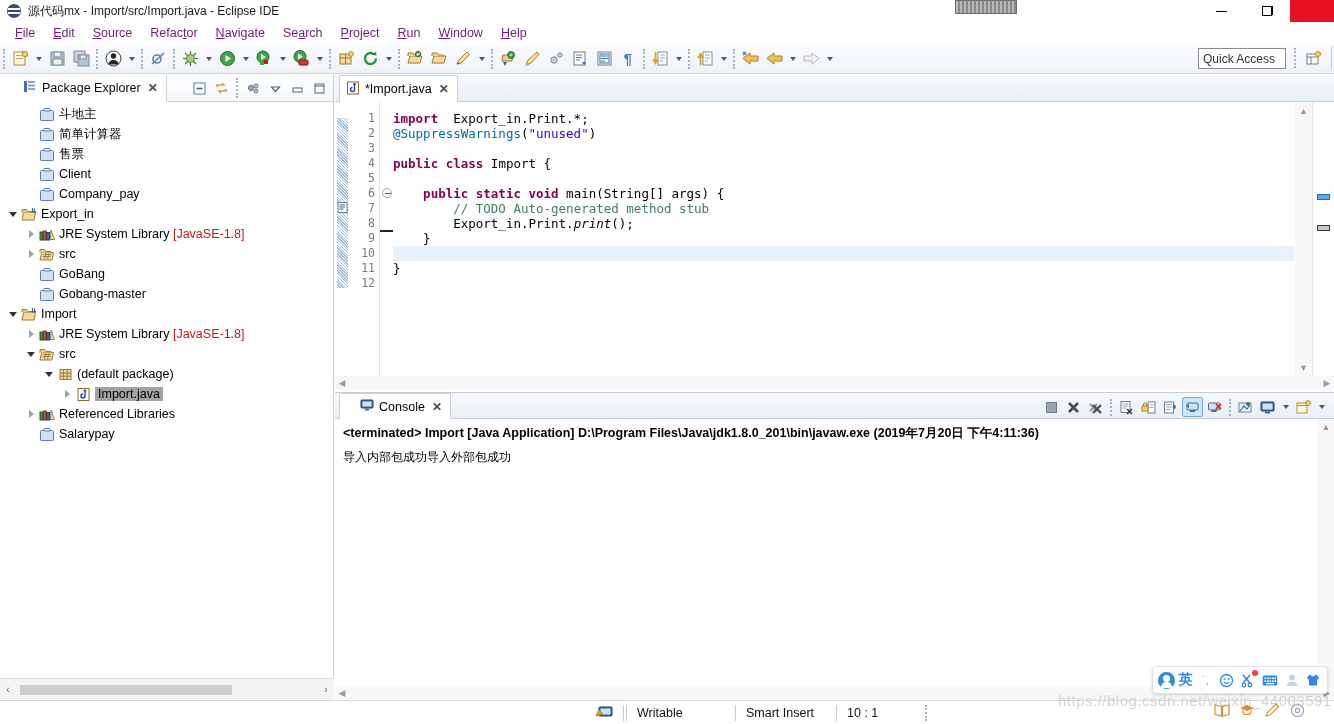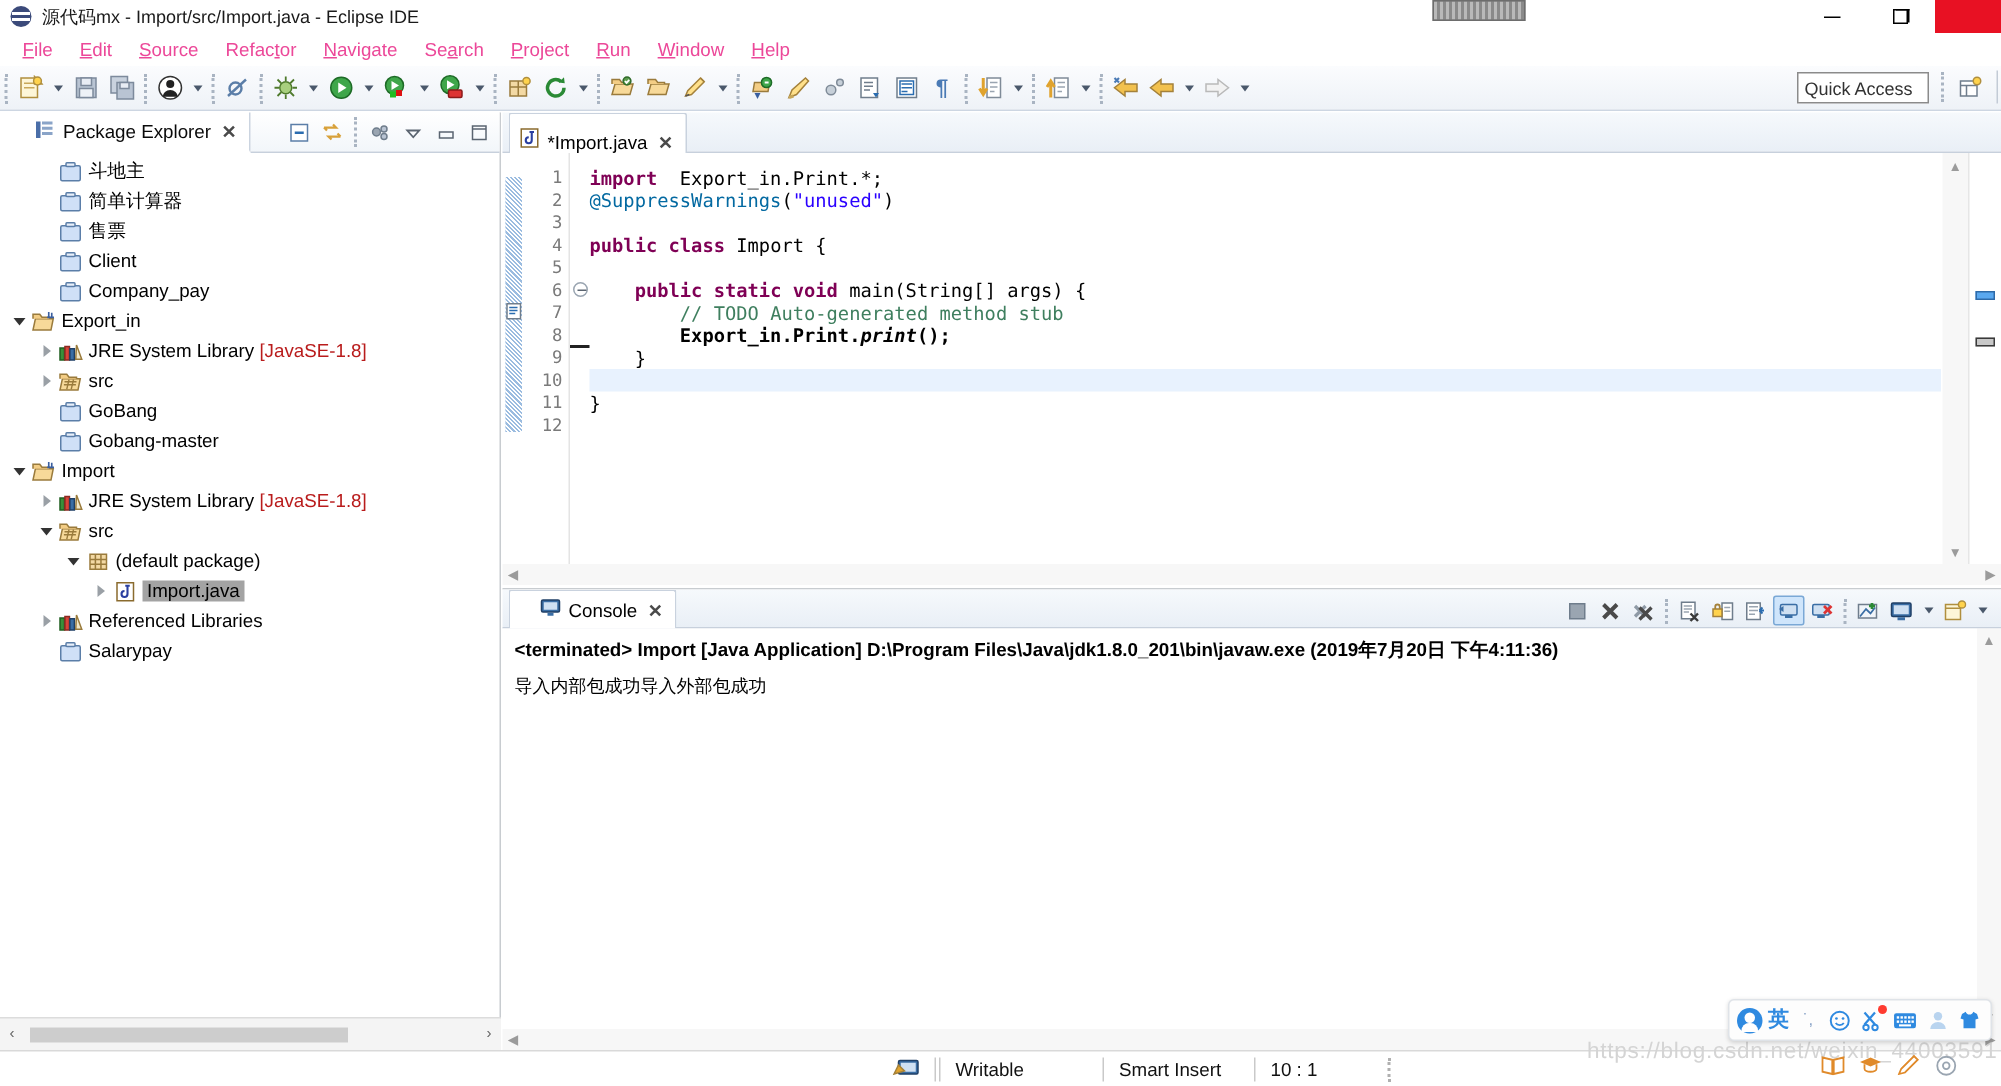--- a/index.html
+++ b/index.html
@@ -51,21 +51,21 @@
     position:absolute; left:955px; top:0px; width:62px; height:14px;
     background:#8e8e8e; border:1px solid #6d6d6d;
     background-image: repeating-linear-gradient(90deg,#b9b9b9 0 2px,#8a8a8a 2px 4px);
   }
 
   
   .menubar {
     position:absolute; left:0; top:22px; width:1334px; height:22px;
     background:#ffffff; display:flex; align-items:center; padding-left:6px;
   }
-  .menu-item { padding: 2px 9px; font-size:12.5px; color:#ec4899; cursor:default; }
+  .menu-item { padding: 2px 9px; font-size:12.5px; color:#701a75; cursor:default; }
   .menu-item u { text-decoration: underline; }
 
   
   .toolbar {
     position:absolute; left:0; top:44px; width:1334px; height:30px;
     background: linear-gradient(#fbfcfe,#eef2f7);
     border-bottom:1px solid #cdd6e2;
     display:flex; align-items:center;
   }
   .tb-sep {
@@ -133,21 +133,21 @@
 
   
   .editor-area { position:absolute; left:335px; top:75px; width:999px; height:315px; background:#ffffff; }
   .editor-tabbar {
     position:relative; height:27px;
     background: linear-gradient(#f6f9fc,#e9eff6);
     border-bottom:1px solid #c7d0dc;
   }
   .editor-tab {
     position:absolute; left:4px; top:0; height:27px;
-    display:flex; align-items:flex-end; padding:0 8px 0 6px;
+    display:flex; align-items:center; padding:0 8px 0 6px;
     background:#ffffff;
     border:1px solid #c9d2de; border-bottom:none;
     border-radius:2px 2px 0 0;
   }
   .editor-tab-title { font-size:12.5px; margin-left:5px; color:#000; }
 
   .code-wrap { position:absolute; left:0; top:27px; right:0; bottom:0; }
   .ann-ruler { position:absolute; left:0; top:0; width:14px; bottom:14px; background:#ffffff; }
   .ann-bar { position:absolute; left:2px; width:11px;
     background-image: repeating-linear-gradient(45deg,#9bbce0 0 1px,#ffffff 1px 2px,#9bbce0 2px 3px,#ffffff 3px 4px);
@@ -853,21 +853,21 @@
           <div style="position: absolute; left: 0px; top: 128px; width: 14px; height: 1.5px; background: rgb(34, 34, 34);"></div>
         </div>
       <div class="code-body" id="codebody">
           <div class="cline" style="margin-top: 9px;"><span class="k">import</span>  Export_in.Print.*;</div>
           <div class="cline" style="margin-top: 0px;"><span class="a">@SuppressWarnings</span>(<span class="s">"unused"</span>)</div>
           <div class="cline" style="margin-top: 0px;">&nbsp;</div>
           <div class="cline" style="margin-top: 0px;"><span class="k">public</span> <span class="k">class</span> Import {</div>
           <div class="cline" style="margin-top: 0px;">&nbsp;</div>
           <div class="cline" style="margin-top: 0px;">    <span class="k">public</span> <span class="k">static</span> <span class="k">void</span> main(String[] args) {</div>
           <div class="cline" style="margin-top: 0px;">        <span class="c">// TODO Auto-generated method stub</span></div>
-          <div class="cline" style="margin-top: 0px; font-weight: bold;">        Export_in.Print.<span class="it">print</span>();</div>
+          <div class="cline" style="margin-top: 0px;">        Export_in.Print.<span class="it">print</span>();</div>
           <div class="cline" style="margin-top: 0px;">    }</div>
           <div class="cline hl" style="margin-top: 0px; margin-left: -58px; padding-left: 58px; width: 1000px;">&nbsp;</div>
           <div class="cline" style="margin-top: 0px;">}</div>
           <div class="cline" style="margin-top: 0px;">&nbsp;</div>
         </div>
 
       <div class="ed-vscroll">
         <div class="sc-up">▲</div>
         <div class="sc-dn">▼</div>
       </div>

